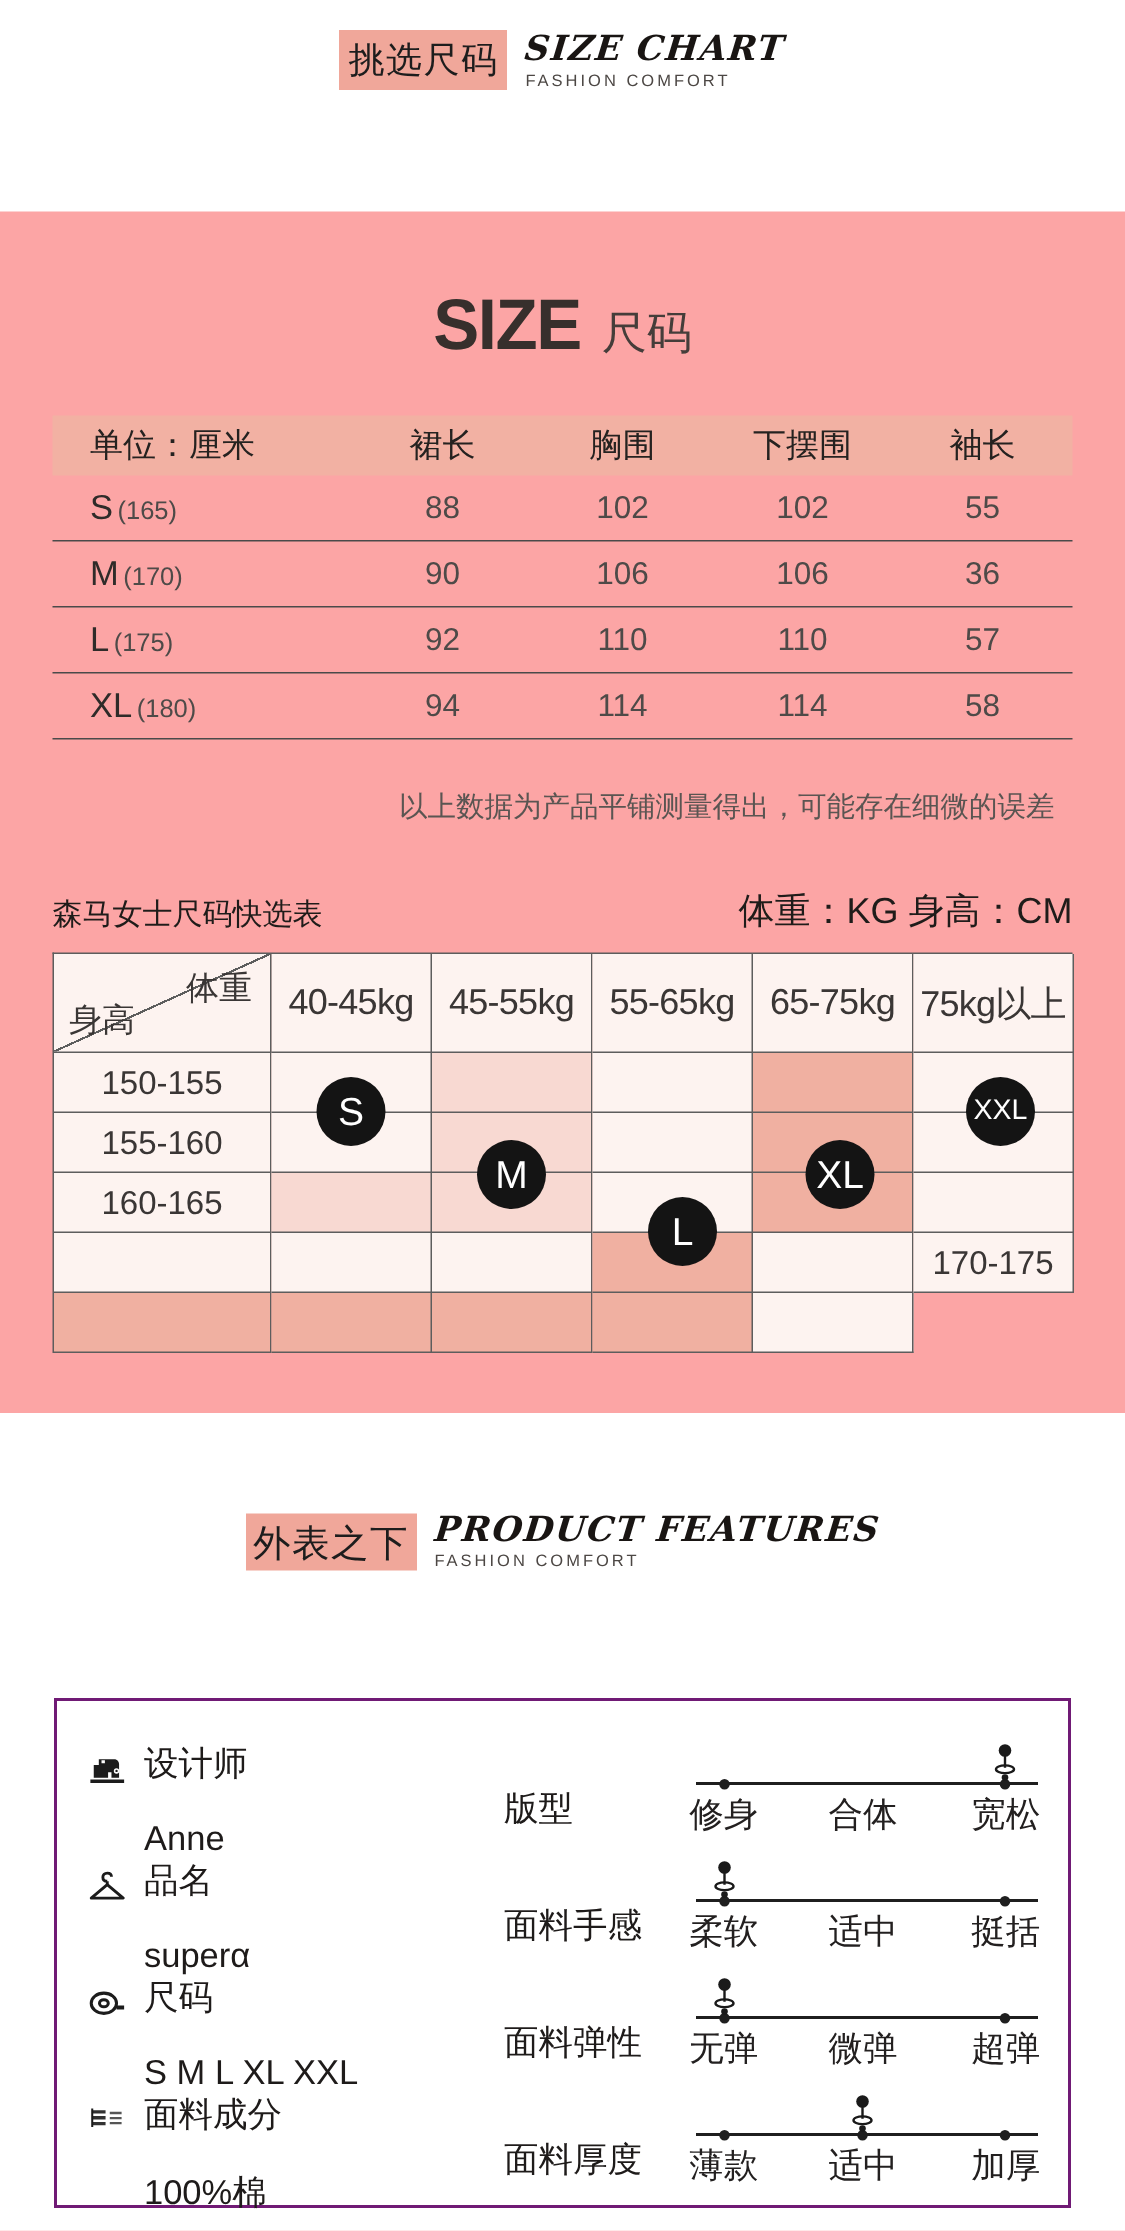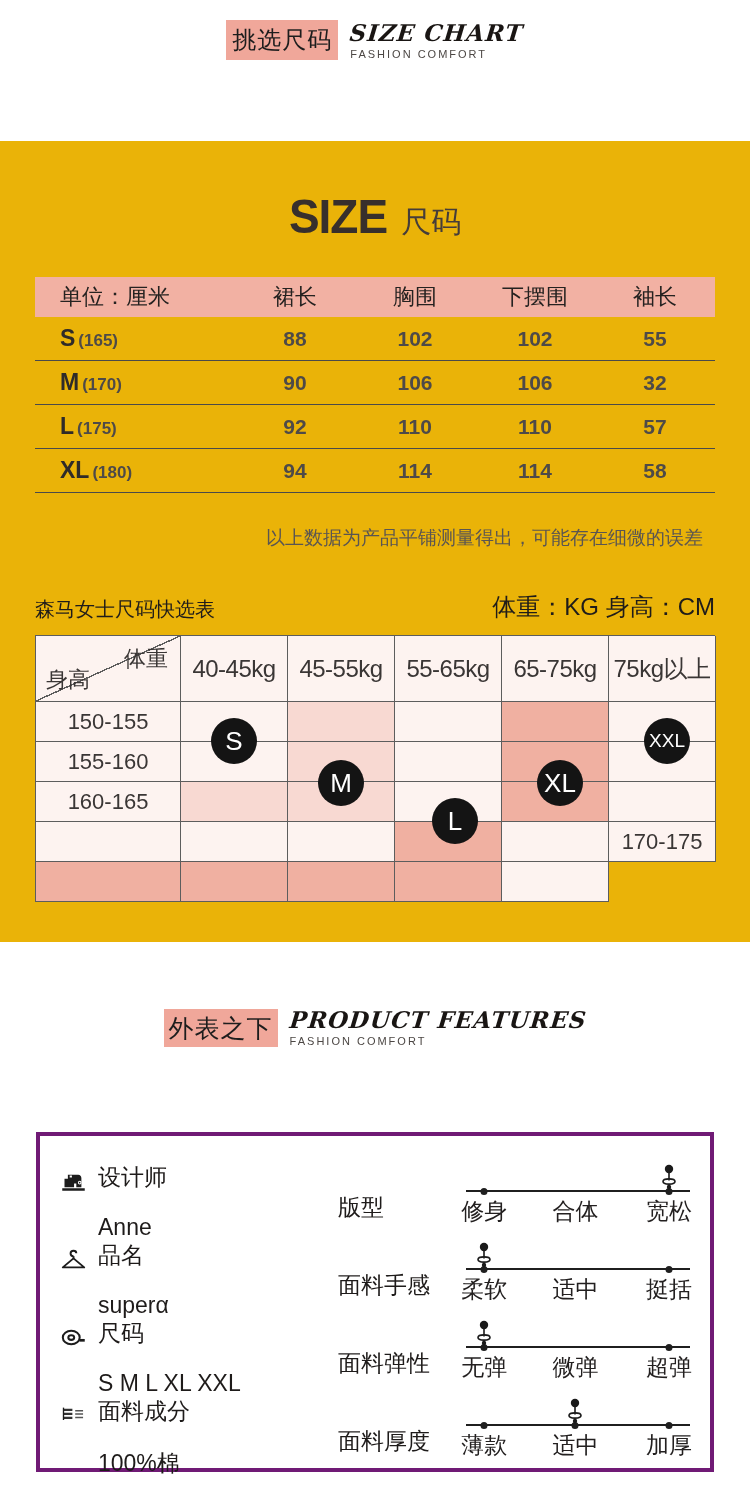--- a/index.html
+++ b/index.html
@@ -18,31 +18,31 @@
   }
   .badge-box.top { width:112px; height:40px; }
   .brush-block { display:flex; flex-direction:column; justify-content:center; }
   .brush-title {
     font-size:23px; font-weight:bold; font-style:italic; letter-spacing:1px;
     transform:skewX(-6deg); color:#191513; font-family:"DejaVu Serif",serif; white-space:nowrap;
   }
   .brush-sub { font-size:11px; letter-spacing:2px; color:#4c4744; margin-top:2px; font-style:normal; }
 
   
-  .pink-section { background:#eab308; margin-top:81px; padding:40px 0 0 0; height:801px; }
+  .pink-section { background:#fca5a5; margin-top:81px; padding:40px 0 0 0; height:801px; }
   .size-title { display:flex; justify-content:center; align-items:baseline; gap:14px; margin-top:8px; }
   .size-title .en { font-size:46px; font-weight:bold; letter-spacing:-1px; color:#372f2c; transform:scaleY(1.04); }
   .size-title .cn { font-size:30px; color:#453d3a; }
 
   .size-table { width:680px; margin:34px auto 0; }
   .st-row { display:grid; grid-template-columns:200px 120px 120px 120px 120px; align-items:center; }
   .st-head { background:#f2b1a3; height:40px; font-size:22px; color:#252220; }
   .st-head .cell { text-align:center; }
   .st-head .cell.first { text-align:left; padding-left:25px; }
-  .st-body { height:44px; border-bottom:1px solid #4a4a4a; font-size:21px; color:#4e4a48;font-weight:bold; }
+  .st-body { height:44px; border-bottom:1px solid #4a4a4a; font-size:21px; color:#4e4a48; }
   .st-body .cell { text-align:center; }
   .st-body .cell.first { text-align:left; padding-left:25px; color:#2f2b29; }
   .st-body .size-letter { font-size:23px; }
   .st-body .size-height { font-size:17px; color:#4e4a48; margin-left:3px; }
 
   .measure-note { width:680px; margin:32px auto 0; text-align:right; font-size:19px; color:#5a5552; padding-right:12px;font-family:Liberation Serif, serif; }
 
   .quick-head { width:680px; margin:40px auto 10px; display:flex; justify-content:space-between; align-items:flex-end; }
   .quick-title { font-size:20px; color:#1f1c1a; }
   .quick-units { font-size:24px; color:#1f1c1a; }
@@ -74,21 +74,21 @@
   }
   .bubble.small-text { font-size:19px; }
 
   
   .section-header.features { margin-top:63px; height:42px; }
   .badge-box.features { width:114px; height:38px; font-size:25px; }
 
   
   .product-card {
     width:678px; margin:85px auto 0; height:340px;
-    border:4px solid #701a75; padding:26px 16px 0 20px;
+    border:2px solid #701a75; padding:26px 16px 0 20px;
   }
   .card-row { display:flex; height:70px; margin-bottom:8px; }
   .info-item { width:278px; display:flex; }
   .info-icon { width:30px; padding-top:6px; flex:none; color:#1c1c1c; }
   .info-texts { margin-left:8px; }
   .info-label { font-size:23px; color:#1e1b1a; }
   .info-value { font-size:23px; color:#1e1b1a; margin-top:21px; }
   .scale-label { width:128px; font-size:23px; color:#1e1b1a; padding-top:30px; flex:none; }
   .scale { position:relative; flex:1; height:70px; }
   .scale-line { position:absolute; left:0; right:4px; top:28px; border-top:2px solid #1f1f1f; }
@@ -127,21 +127,21 @@
           <div class="cell">88</div>
           <div class="cell">102</div>
           <div class="cell">102</div>
           <div class="cell">55</div>
         </div>
         <div class="st-row st-body">
           <div class="cell first"><span class="size-letter">M</span><span class="size-height">(170)</span></div>
           <div class="cell">90</div>
           <div class="cell">106</div>
           <div class="cell">106</div>
-          <div class="cell">32</div>
+          <div class="cell">36</div>
         </div>
         <div class="st-row st-body">
           <div class="cell first"><span class="size-letter">L</span><span class="size-height">(175)</span></div>
           <div class="cell">92</div>
           <div class="cell">110</div>
           <div class="cell">110</div>
           <div class="cell">57</div>
         </div>
         <div class="st-row st-body">
           <div class="cell first"><span class="size-letter">XL</span><span class="size-height">(180)</span></div>

